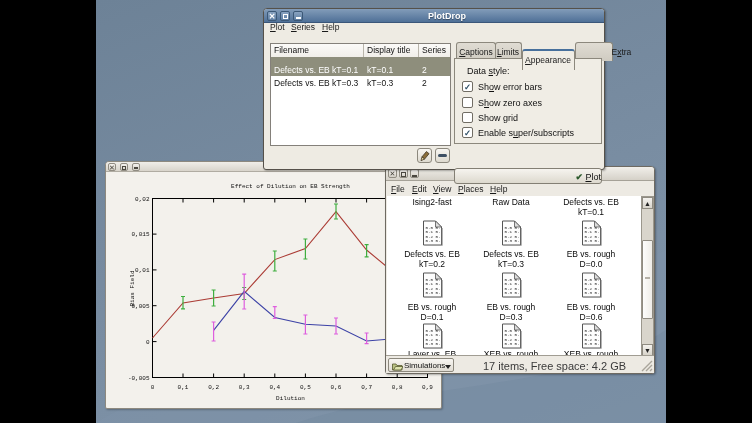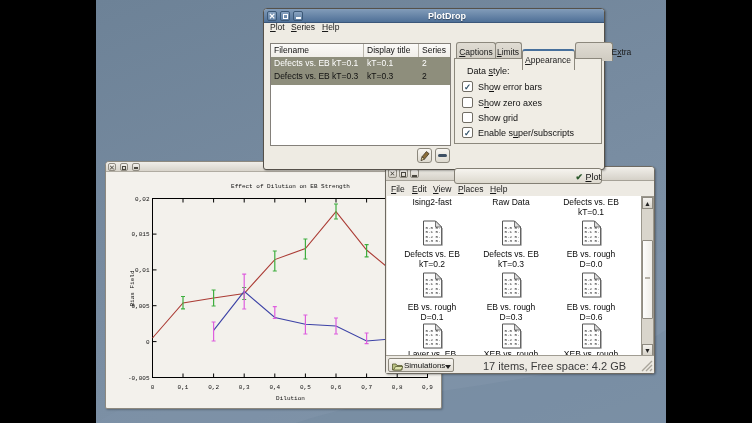--- a/index.html
+++ b/index.html
@@ -22,21 +22,21 @@
 #plotdrop .tb{position:absolute;left:0;top:0;right:0;height:14px;border-radius:3px 3px 0 0;
   background:linear-gradient(#829cb9,#4f7097);border-bottom:1px solid #3a5679;}
 #plotdrop .title{position:absolute;left:26px;right:0;top:2px;text-align:center;color:#fff;
   font-size:9px;font-weight:bold;text-shadow:0 1px 1px rgba(0,0,0,0.4);}
 .menu{position:absolute;font-size:8.5px;color:#1a1a1a;}
 u{text-decoration:underline;}
 
 #flist{position:absolute;left:6px;top:34px;width:181px;height:103px;background:#fff;border:1px solid #84807a;}
 .hcell{position:absolute;top:0;height:28px;background:linear-gradient(#fbfaf8,#e6e2da);
   border-right:1px solid #b9b5ab;border-bottom:1px solid #a9a59b;font-size:8.5px;color:#111;padding:1px 0 0 3px;}
-.lrow{position:absolute;left:0;right:0;height:28px;font-size:8.5px;padding-top:1px;white-space:nowrap;}
+.lrow{position:absolute;left:0;right:0;height:19px;font-size:8.5px;padding-top:8px;white-space:nowrap;}
 .lrow span{position:absolute;}
 
 .sbtn{position:absolute;width:15px;height:15px;border:1px solid #8c887d;border-radius:3px;
   background:linear-gradient(#f8f6f2,#dedacf);}
 
 .tab{position:absolute;top:33px;height:19px;background:linear-gradient(#e0dcd3,#cfcbc1);
   border:1px solid #8c887d;border-bottom:none;border-radius:3px 3px 0 0;font-size:8.5px;color:#1a1a1a;
   text-align:center;padding-top:4px;}
 .tab.active{top:31px;height:21px;background:#f0ede5;border-top:2px solid #47709c;z-index:5;margin-top:9px;}
 #npanel{position:absolute;left:190px;top:49px;width:148px;height:86px;background:#f0ede5;border:1px solid #8c887d;}

